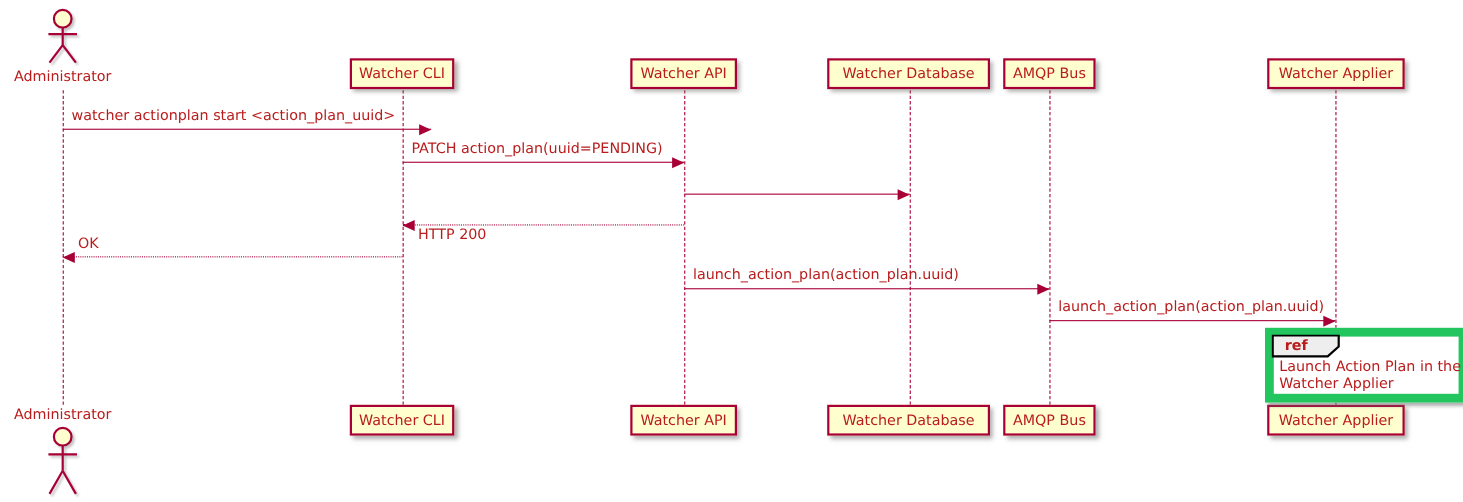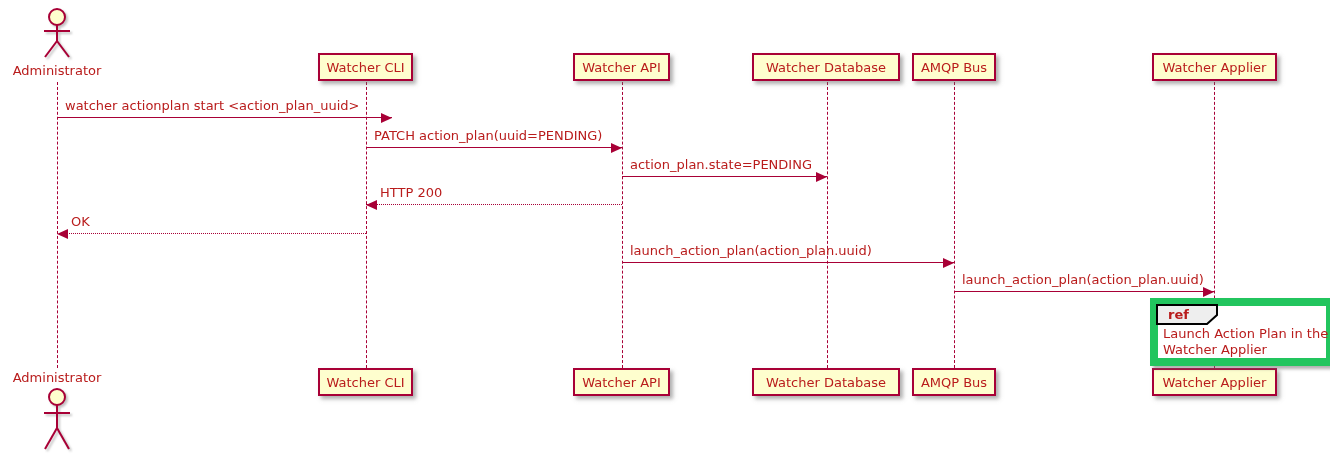--- a/index.html
+++ b/index.html
@@ -89,27 +89,26 @@
     <div class="ah ah-right"></div>
   </div>
 
   <div class="message" style="left:366px; top:128px; width:256px;">
     <span class="msg-label">PATCH action_plan(uuid=PENDING)</span>
     <div class="msg-line line-solid"></div>
     <div class="ah ah-right"></div>
   </div>
 
   <div class="message" style="left:622px; top:157px; width:205px;">
-    <span class="msg-label">action_plan.state=PENDING</span>
     <div class="msg-line line-solid"></div>
     <div class="ah ah-right"></div>
   </div>
 
   <div class="message" style="left:366px; top:185px; width:256px;">
-    <span class="msg-label" style="left:14px;">HTTP 200</span>
+    <span class="msg-label" style="left:14px;margin-top:21px;">HTTP 200</span>
     <div class="msg-line line-dotted"></div>
     <div class="ah ah-left"></div>
   </div>
 
   <div class="message" style="left:57px; top:214px; width:309px;">
     <span class="msg-label" style="left:14px;">OK</span>
     <div class="msg-line line-dotted"></div>
     <div class="ah ah-left"></div>
   </div>
 

